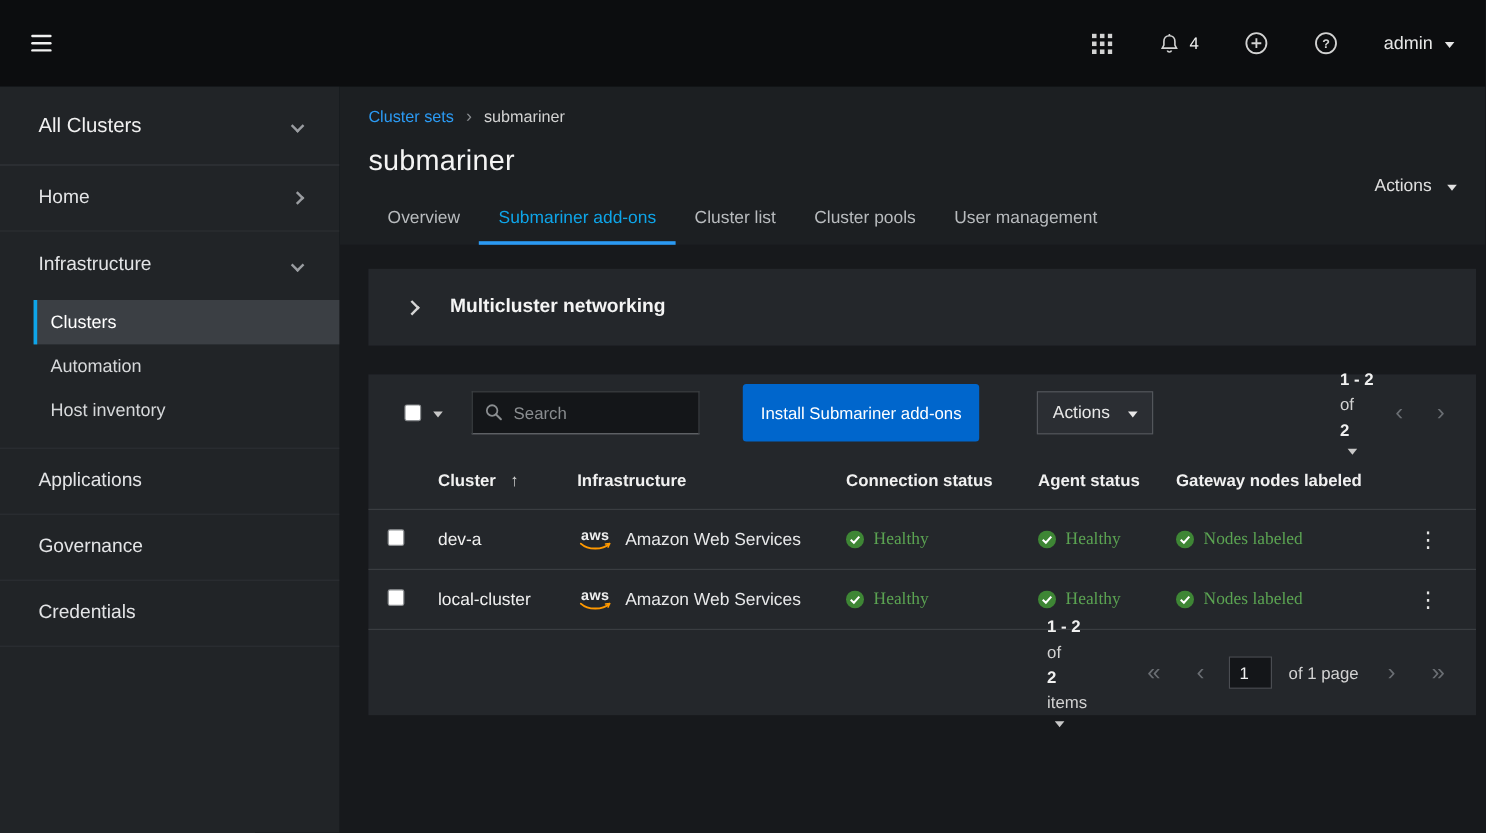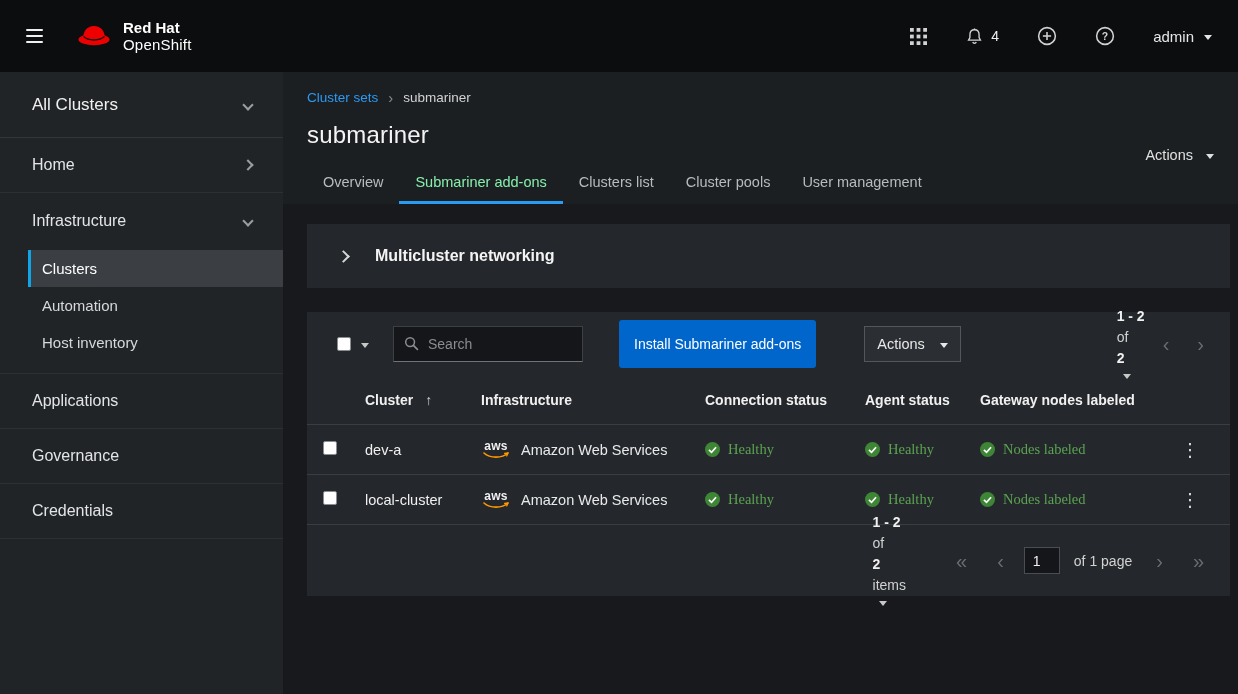--- a/index.html
+++ b/index.html
@@ -71,21 +71,21 @@
   .bc-sep { color:#8a8d90; font-size:15px; line-height:1; }
   .bc-current { color:#d2d2d2; }
   .title-row { position:relative; margin-top:16px; }
   h1 { font-size:24px; font-weight:400; color:#f4f4f4; letter-spacing:.2px; }
   .page-actions {
     position:absolute; right:0; top:26px;
     display:flex; align-items:center; gap:13px; font-size:14.5px; color:#e0e0e0; cursor:pointer;
   }
   .tabs { display:flex; margin-top:14px; }
   .tab { padding:11px 16px 14px; font-size:14.5px; color:#b8bbbe; position:relative; cursor:pointer; }
-  .tab.active { color:#86efac; }
+  .tab.active { color:#0ea5e9; }
   .tab.active::after { content:""; position:absolute; left:0; right:0; bottom:0; height:3px; background:#2b9af3; }
 
   .content { padding:20px 8px 0 24px; }
   .card { background:#24272b; }
 
   .expand-card { height:64px; display:flex; align-items:center; padding:0 32px; gap:27px; cursor:pointer; }
   .expand-card .chev { width:9px; height:9px; border-color:#d6d6d6; border-width:2px; }
   .expand-card h2 { font-size:16px; font-weight:700; color:#f4f4f4; }
 
   .table-card { margin-top:24px; }
@@ -147,31 +147,20 @@
   .pg-page-label { margin:0 4px; }
 </style>
 </head>
 <body>
 
 <header class="masthead">
   <div class="mast-left">
     <button class="nav-toggle">
       <span class="hamburger"><i></i><i></i><i></i></span>
     </button>
-    <div class="brand">
-      <svg width="38" height="27" viewBox="0 0 38 27">
-        <path d="M19 3 C12 3 8.6 8 8 14.5 L30 14.5 C29.4 8 26 3 19 3 Z" fill="#ee0000"></path>
-        <ellipse cx="19" cy="16.5" rx="15.5" ry="5.8" fill="#ee0000"></ellipse>
-        <path d="M8.5 13.6 C11 15.8 14.7 17 19 17 C23.3 17 27 15.8 29.5 13.6" fill="none" stroke="#0c0d0f" stroke-width="1.3"></path>
-      </svg>
-      <div class="brand-text">
-        <span class="brand-line1">Red Hat</span>
-        <span class="brand-line2">OpenShift</span>
-      </div>
-    </div>
   </div>
   <div class="mast-right">
     <button class="mast-btn">
       <svg width="17" height="17" viewBox="0 0 18 18" fill="#d2d2d2">
         <rect x="0" y="0" width="4" height="4"></rect>
           <rect x="7" y="0" width="4" height="4"></rect>
           <rect x="14" y="0" width="4" height="4"></rect>
         <rect x="0" y="7" width="4" height="4"></rect>
           <rect x="7" y="7" width="4" height="4"></rect>
           <rect x="14" y="7" width="4" height="4"></rect>
@@ -253,21 +242,21 @@
     <div class="title-row">
       <h1>submariner</h1>
       <div class="page-actions">
         <span>Actions</span>
         <span class="caret"></span>
       </div>
     </div>
     <div class="tabs">
       <div class="tab">Overview</div>
       <div class="tab active">Submariner add-ons</div>
-      <div class="tab">Clusters list</div>
+      <div class="tab">Cluster list</div>
       <div class="tab">Cluster pools</div>
       <div class="tab">User management</div>
     </div>
   </div>
 
   <div class="content">
 
     <section class="card expand-card">
       <span class="chev right"></span>
       <h2>Multicluster networking</h2>

